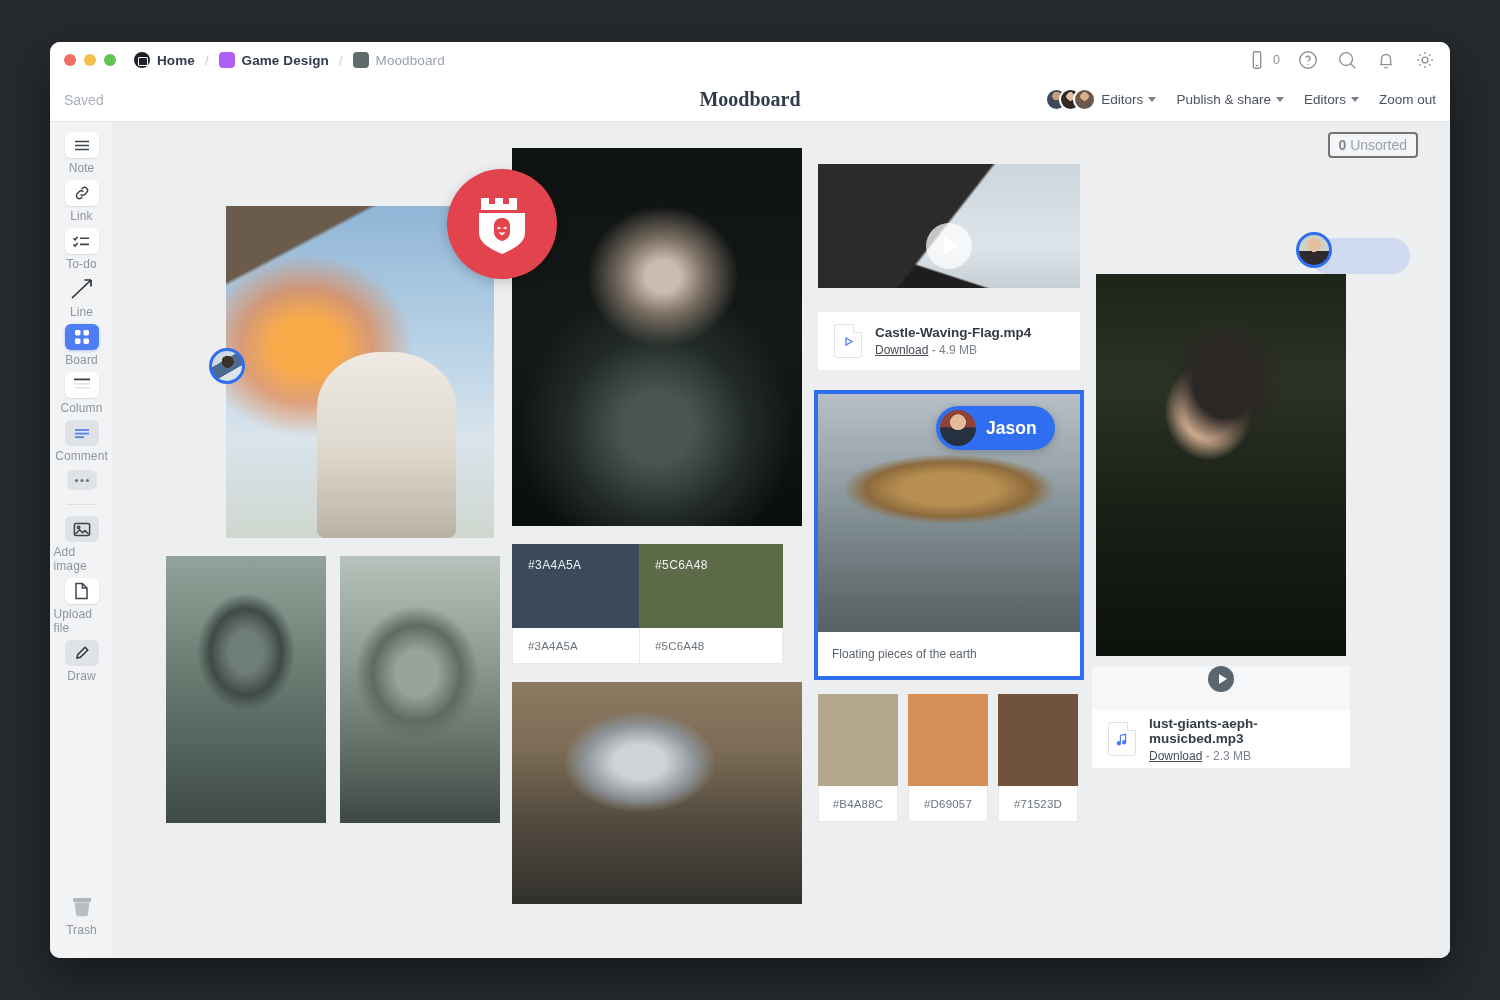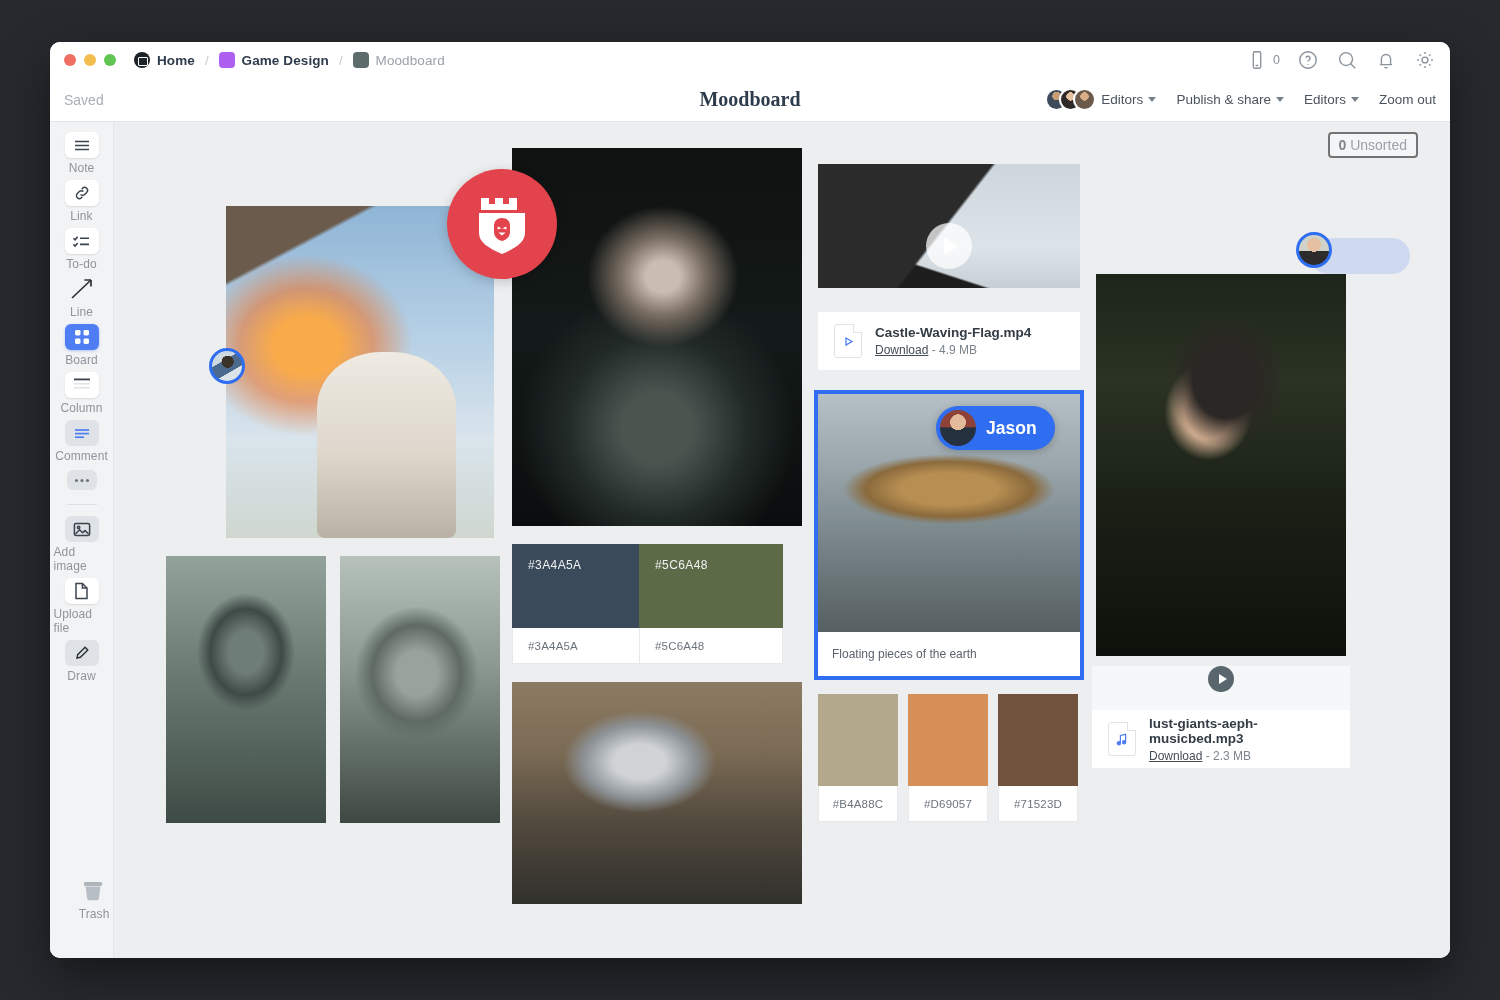--- a/index.html
+++ b/index.html
@@ -89,21 +89,21 @@
   .tool-box {
     width: 34px; height: 26px; border-radius: 6px; background: #fff;
     display: flex; align-items: center; justify-content: center;
     box-shadow: 0 1px 2px rgba(0,0,0,.10);
   }
   .tool-box.plain { background: transparent; box-shadow: none; }
   .tool-box.active { background: #4f7df3; box-shadow: 0 1px 3px rgba(79,125,243,.4); }
   .tool-box.grey { background: #dfe2e6; box-shadow: none; }
   .tool-label { font-size: 12px; color: #8e959c; margin-top: 3px; letter-spacing: .1px; }
   .rail-div { width: 30px; height: 1px; background: #dcdfe3; margin: 9px 0 11px; }
-  #trash-tool { position: absolute; bottom: 32px; align-items: flex-end; }
+  #trash-tool { position: absolute; bottom: 16px; }
 
   
   #canvas { flex: 1; background: #eceef0; position: relative; overflow: hidden; }
   #unsorted {
     position: absolute; right: 32px; top: 10px;
     background: #f4f5f7; border: 2px solid #737373; border-radius: 4px;
     padding: 3px 9px; font-size: 14px; color: #9aa2ab;
   }
   #unsorted b { color: #7d858d; font-weight: bold; }
 

